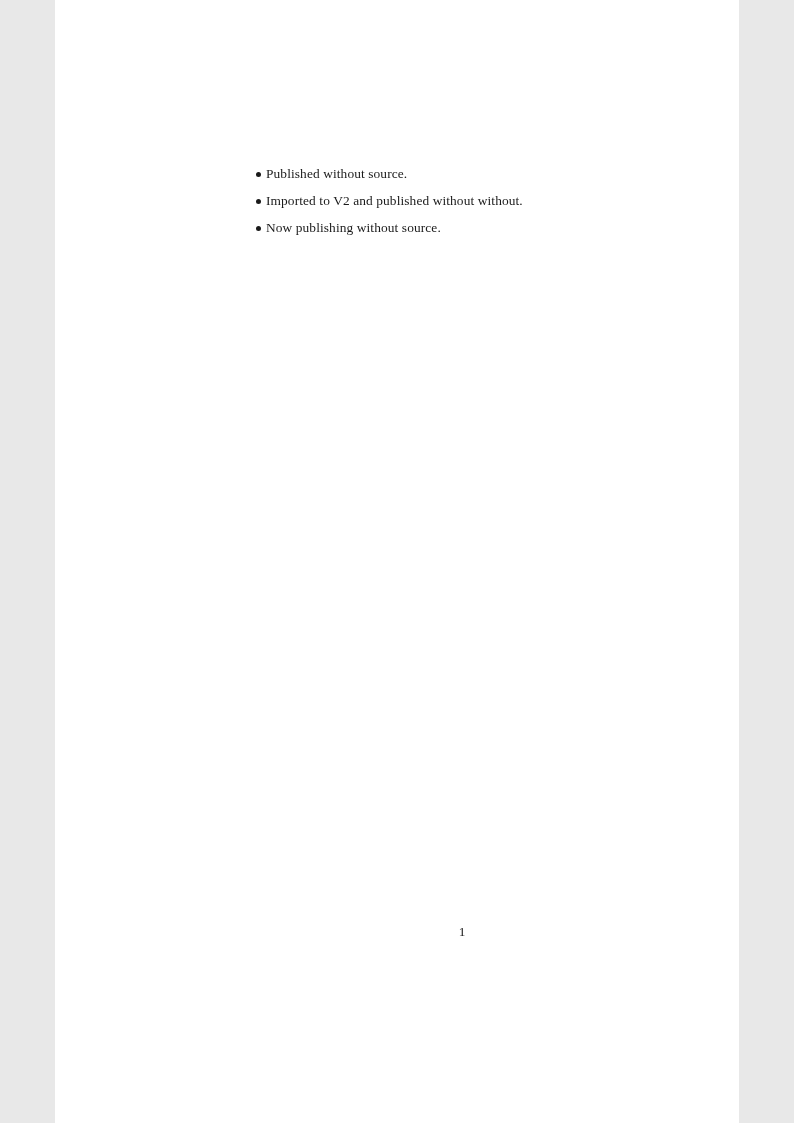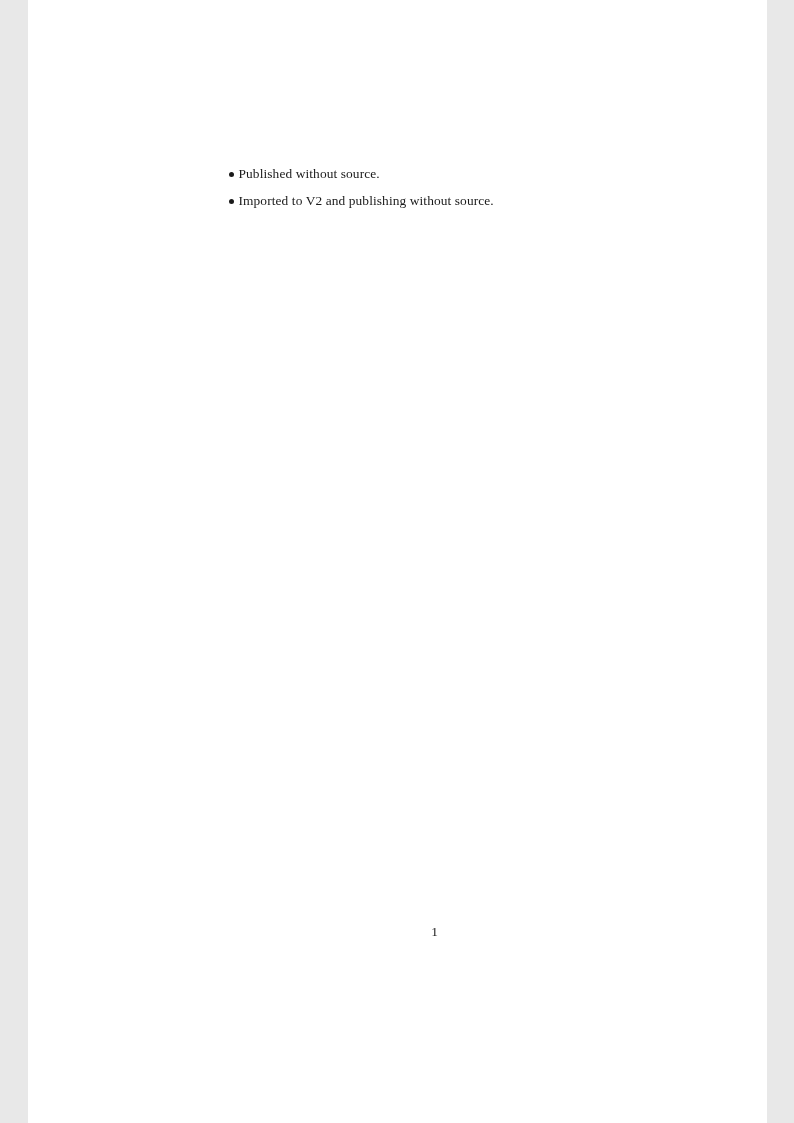--- a/index.html
+++ b/index.html
@@ -2,21 +2,21 @@
 <html><head>
 <meta charset="utf-8">
 <style>
   html, body {
     margin: 0;
     padding: 0;
     background: #e8e8e8;
   }
   .page {
     position: relative;
-    width: 739px;
+    width: 684px;
     height: 1123px;
     margin: 0 auto;
     background: #ffffff;
     font-family: "Liberation Serif", "DejaVu Serif", serif;
     color: #1a1a1a;
     overflow: hidden;
   }
   .bullet-list {
     position: absolute;
     left: 211px;
@@ -56,19 +56,23 @@
 
 <div class="page">
 
   <ul class="bullet-list">
     <li class="bullet-item">
       <span class="bullet"></span>
       <span>Published without source.</span>
     </li>
     <li class="bullet-item">
       <span class="bullet"></span>
-      <span>Imported to V2 and publishing without source.</span>
+      <span>Imported to V2 and published without without.</span>
+    </li>
+    <li class="bullet-item">
+      <span class="bullet"></span>
+      <span>Now publishing without source.</span>
     </li>
   </ul>
 
   <div class="page-number">1</div>
 
 </div>
 
 </body></html>

